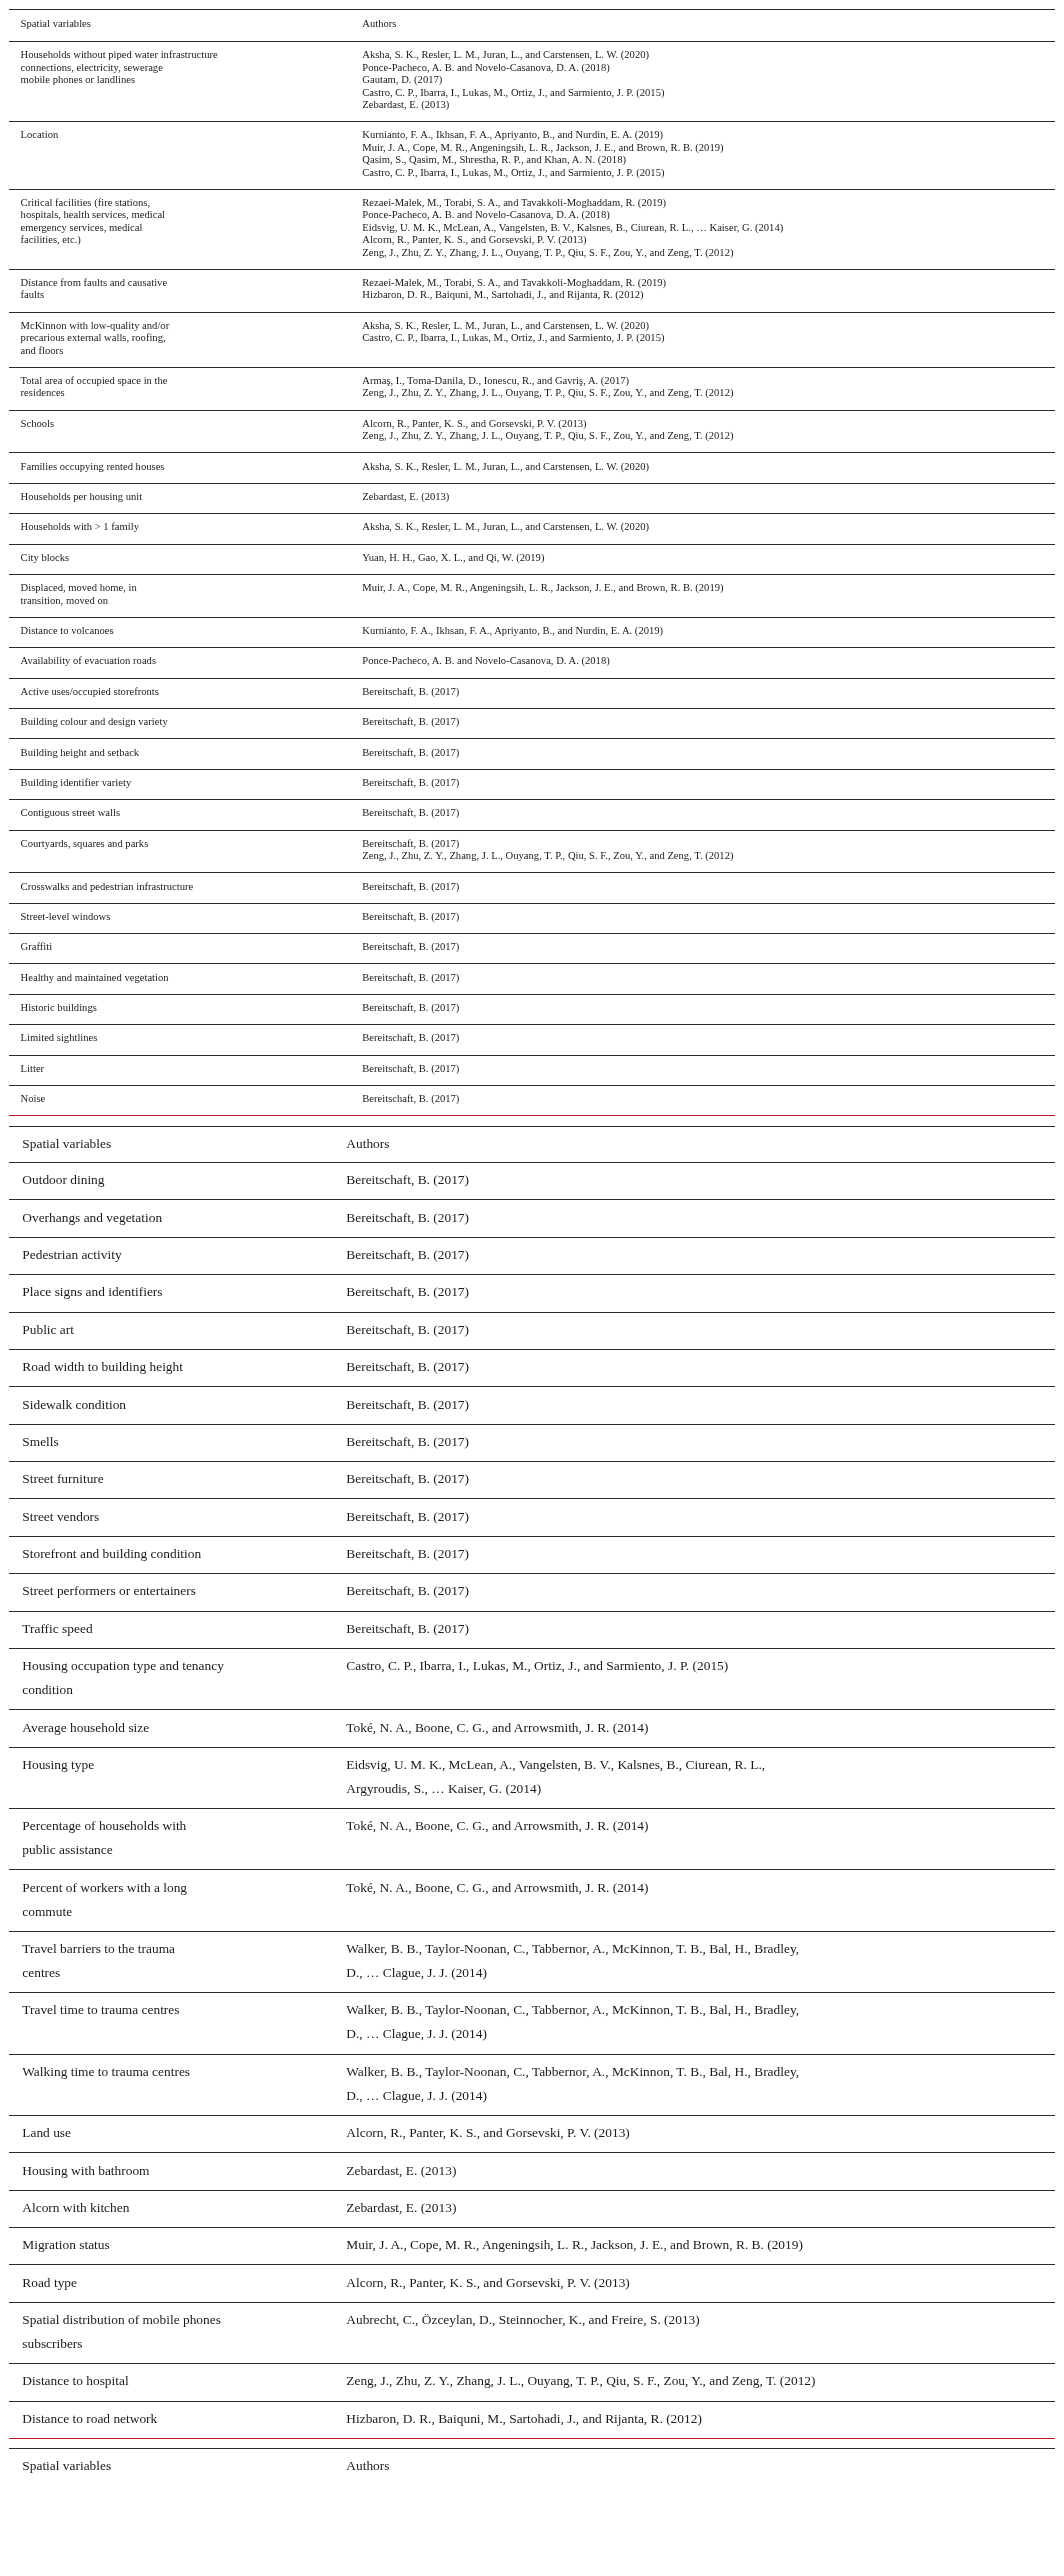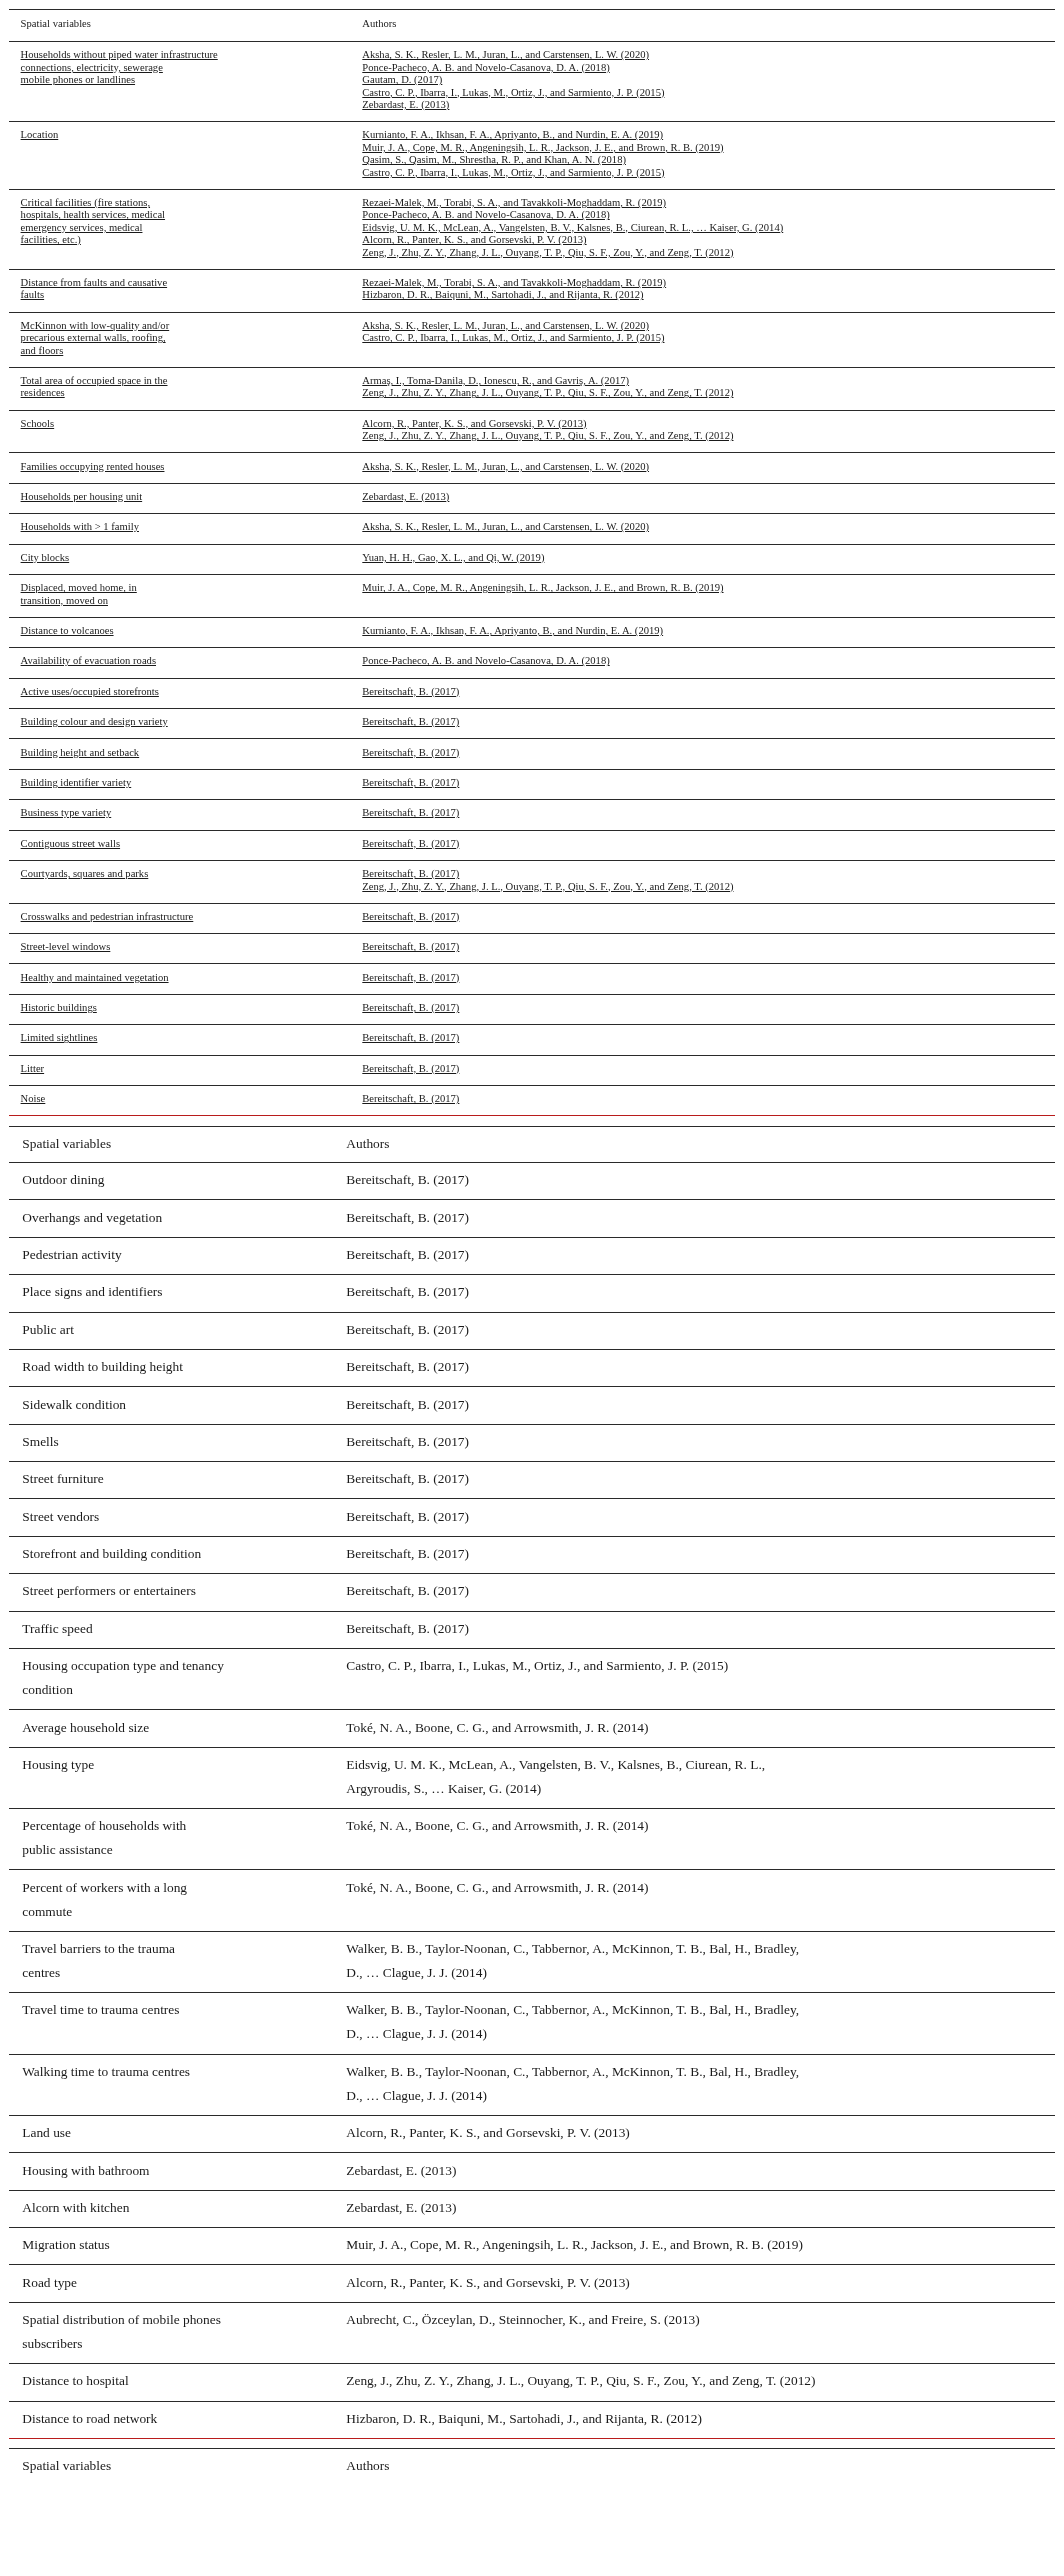--- a/index.html
+++ b/index.html
@@ -22,21 +22,21 @@
     font-weight: normal;
     padding: 0;
   }
   table.ref tr { border-top: 1px solid #2a2a2a; }
   table.ref tr.last-row { border-bottom: 1px solid #b91c1c; }
 
   
   table.s1 col.c1 { width: 353px; }
   table.s1 th, table.s1 td { font-size: 10.6px; line-height: 12.4px; }
   table.s1 th { padding: 8.2px 0 10.3px 11.3px; }
-  table.s1 td { padding: 7.2px 0 9.8px 11.3px; text-decoration: underline; }
+  table.s1 td { padding: 7.2px 0 9.8px 11.3px; }
   table.s1 td.auth, table.s1 th.auth { padding-left: 0; }
 
   
   table.s2 col.c1 { width: 337px; }
   table.s2 th, table.s2 td { font-size: 13.4px; line-height: 24px; }
   table.s2 th { padding: 5.2px 0 6.2px 13px; }
   table.s2 td { padding: 5.2px 0 7.2px 13px; }
   table.s2 td.auth, table.s2 th.auth { padding-left: 0; }
 
   .line { display: block; white-space: nowrap; }
@@ -223,28 +223,20 @@
         <tr>
           <td>
             <span class="line">Building identifier variety</span>
           </td>
           <td class="auth">
             <span class="line">Bereitschaft, B. (2017)</span>
           </td>
         </tr>
         <tr>
           <td>
-            <span class="line">Business type variety</span>
-          </td>
-          <td class="auth">
-            <span class="line">Bereitschaft, B. (2017)</span>
-          </td>
-        </tr>
-        <tr>
-          <td>
             <span class="line">Contiguous street walls</span>
           </td>
           <td class="auth">
             <span class="line">Bereitschaft, B. (2017)</span>
           </td>
         </tr>
         <tr>
           <td>
             <span class="line">Courtyards, squares and parks</span>
           </td>
@@ -257,20 +249,28 @@
           <td>
             <span class="line">Crosswalks and pedestrian infrastructure</span>
           </td>
           <td class="auth">
             <span class="line">Bereitschaft, B. (2017)</span>
           </td>
         </tr>
         <tr>
           <td>
             <span class="line">Street-level windows</span>
+          </td>
+          <td class="auth">
+            <span class="line">Bereitschaft, B. (2017)</span>
+          </td>
+        </tr>
+        <tr>
+          <td>
+            <span class="line">Graffiti</span>
           </td>
           <td class="auth">
             <span class="line">Bereitschaft, B. (2017)</span>
           </td>
         </tr>
         <tr>
           <td>
             <span class="line">Healthy and maintained vegetation</span>
           </td>
           <td class="auth">

